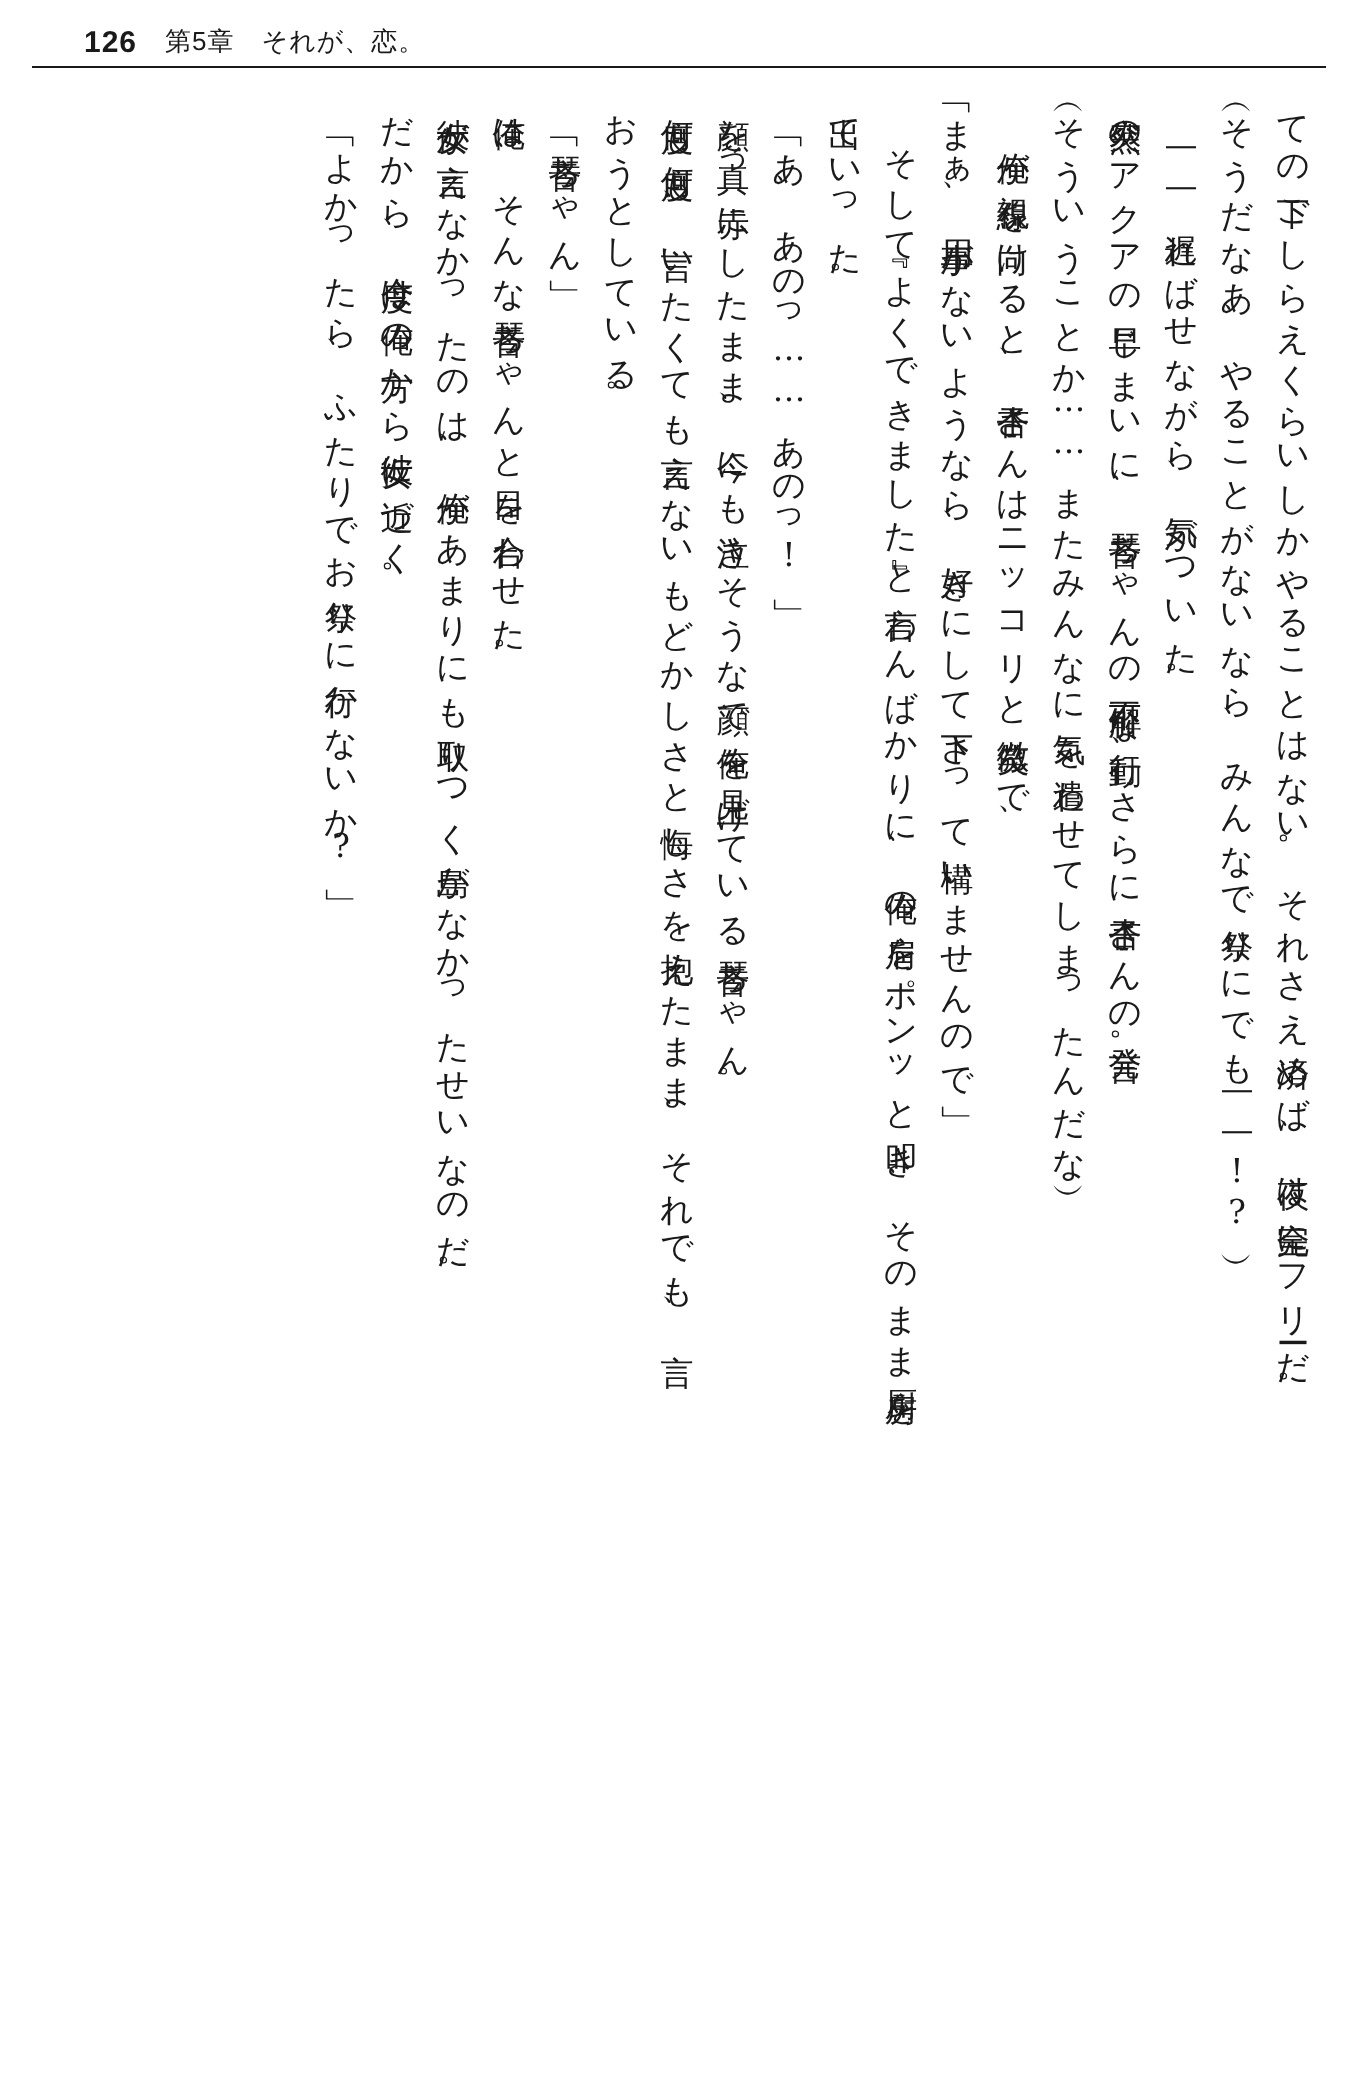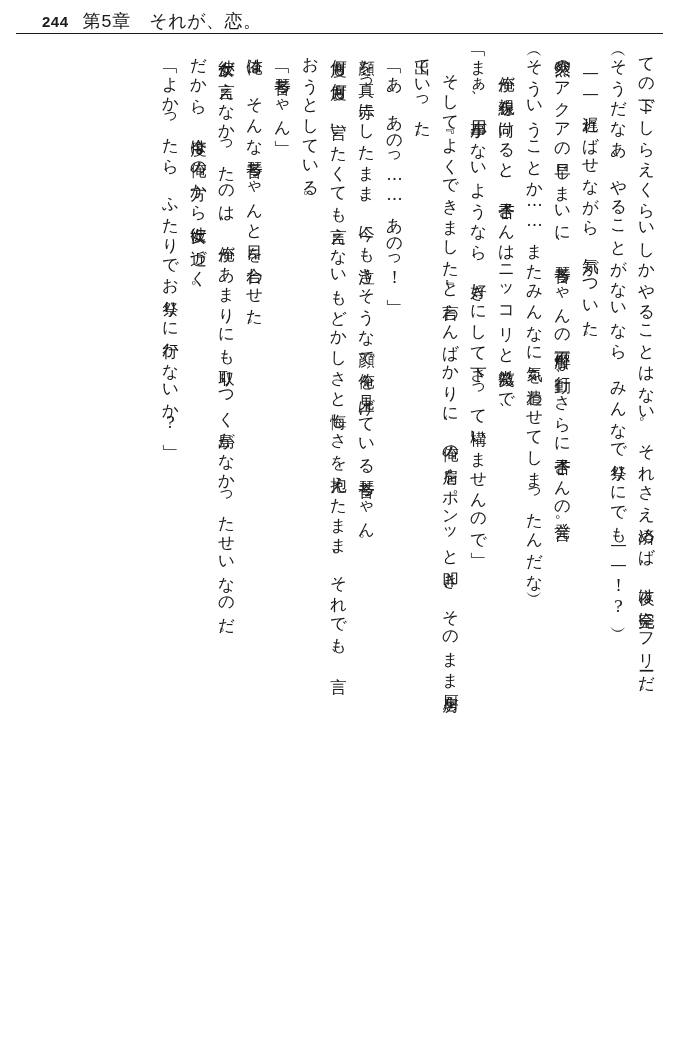--- a/index.html
+++ b/index.html
@@ -33,22 +33,22 @@
     gap: 14px;
     font-size: 13.5px;
     letter-spacing: 0.5px;
   }
   .page-number {
     font-weight: bold;
     font-size: 15px;
     font-family: "Liberation Sans", sans-serif;
   }
   .chapter-title {
-    font-size: 18px;
-    font-family: Liberation Mono, monospace;
+    font-size: 13px;
+    font-family: Liberation Sans, sans-serif;
   }
   .rule {
     position: absolute;
     top: 33px;
     left: 16px;
     right: 16px;
     height: 1px;
     background: #1a1a1a;
   }
   
@@ -80,21 +80,21 @@
   .vline.indent {
     padding-top: 17px;
   }
 </style>
 </head>
 <body>
 
 <div class="page">
 
   <div class="header">
-    <span class="page-number">244</span>
+    <span class="page-number">126</span>
     <span class="chapter-title">第5章　それが、恋。</span>
   </div>
 
   <div class="rule"></div>
 
   <div class="body-area">
 
   <div class="vline">ての下ごしらえくらいしかやることはない。それさえ済めば、夜は完全にフリーだ。</div>
       <div class="vline">（そうだなあ、やることがないなら、みんなで祭りにでも——!?）</div>
       <div class="vline indent">——遅ればせながら、気がついた。</div>

